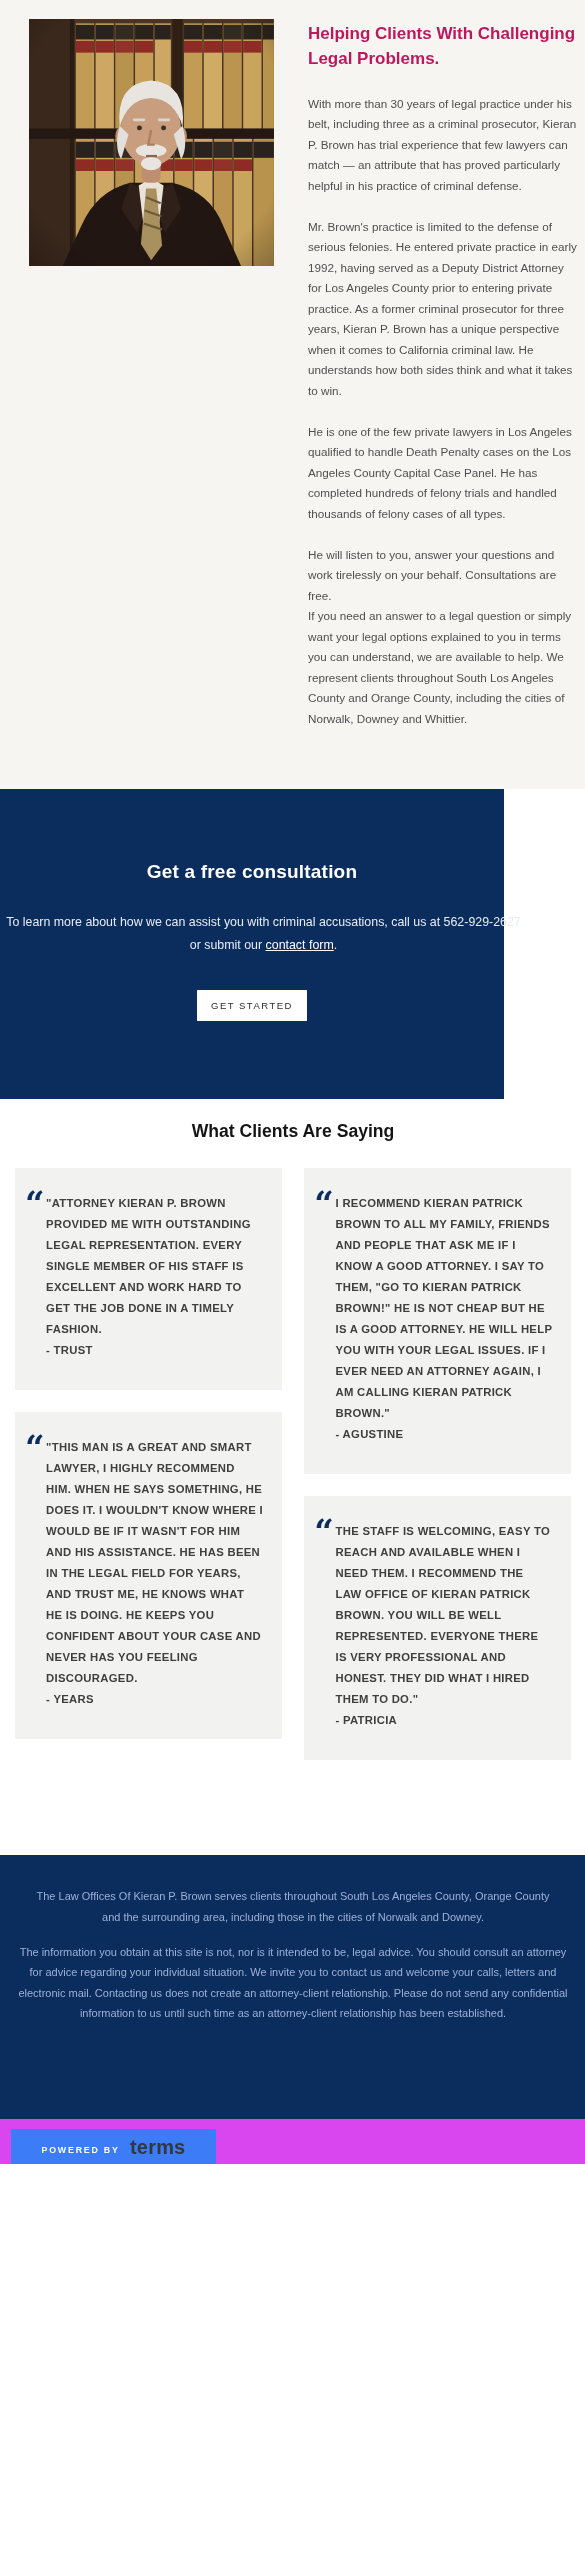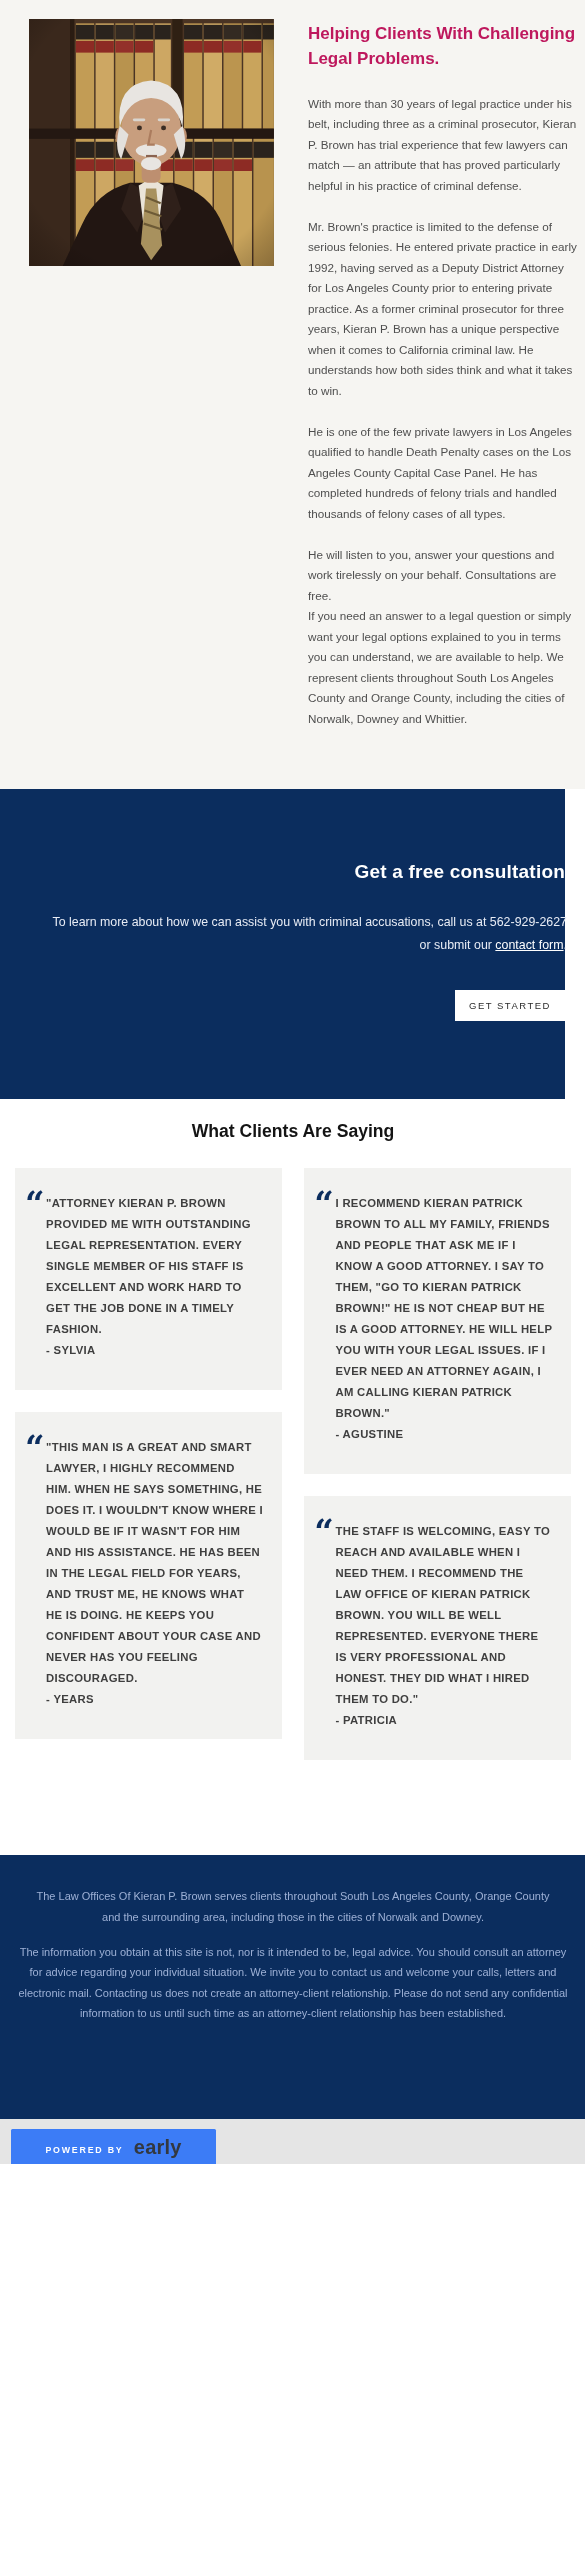--- a/index.html
+++ b/index.html
@@ -43,21 +43,21 @@
   }
 
   
   .about { position:relative; width:586px; min-height:789px; background:#f6f5f2; }
   .portrait { position:absolute; left:28.6px; top:19px; width:245px; height:247px; overflow:hidden; }
   .about-text { position:absolute; left:308px; top:20.5px; width:269px; }
   .about-text h2 { font-size:17px; line-height:1.5; color:#be185d; font-weight:bold; margin-bottom:22px; }
   .about-text p { font-size:11.7px; line-height:20.5px; color:#4f4f4f; margin-bottom:20.5px; white-space:pre-line; }
 
   
-  .consult { width:565px; height:310px; background:#0b2d5e; text-align:right; padding-top:72px;padding-left:40px; }
+  .consult { width:504px; height:310px; background:#0b2d5e; text-align:center; padding-top:72px; }
   .consult h2 { color:#ffffff; font-size:19px; font-weight:bold; letter-spacing:0.2px; }
   .consult-body { width:527px; margin:28px auto 0; color:#e8ecf5; font-size:12.4px; line-height:23.4px; }
   .consult-body a { color:#ffffff; text-decoration:underline; cursor:pointer; }
   .btn-white {
     display:inline-flex; align-items:center; justify-content:center; margin-top:32px;
     width:110px; height:31.5px; background:#ffffff; color:#2b2b2b;
     font-size:9.5px; letter-spacing:1.5px; text-decoration:none; cursor:pointer;
   }
 
   
@@ -73,21 +73,21 @@
   .t-text, .t-author { font-size:11.3px; font-weight:bold; letter-spacing:0.3px; line-height:21px; color:#3f3f3f; }
   .t-text { white-space:pre-line; }
 
   
   .footer { width:586px; height:264px; background:#0b2d5e; text-align:center; padding-top:31px; }
   .footer p { color:#9db0d5; font-size:11px; line-height:20.5px; margin:0 auto 14.6px; }
   .footer .fp1 { width:513px; }
   .footer .fp2 { width:559px; }
 
   
-  .powered { position:relative; width:586px; height:45px; background:#e5e5e5; overflow:hidden;padding-left:36px; }
+  .powered { position:relative; width:586px; height:45px; background:#d946ef; overflow:hidden;padding-left:36px; }
   .weebly-badge {
     position:absolute; left:11px; top:9.5px; width:205px; height:41px;
     background:#3c7cf6; border-radius:1.5px; display:flex; align-items:center; justify-content:center;
     gap:10.3px; text-decoration:none; cursor:pointer;
   }
   .pb-label { color:#ffffff; font-size:8.8px; font-weight:bold; letter-spacing:1.8px; padding-top:1.5px; }
   .wb-brand { color:#33383f; font-size:20px; font-weight:bold; letter-spacing:0.2px; line-height:1; padding-bottom:4.4px; }
 </style>
 </head>
 <body>
@@ -214,21 +214,21 @@
     <a class="btn-white">GET STARTED</a>
   </section>
 
   <section class="testimonials">
     <h2>What Clients Are Saying</h2>
     <div class="t-cols">
       <div class="t-col">
         <div class="card">
           <span class="quote-glyph">“</span>
           <div class="t-text">"ATTORNEY KIERAN P. BROWN PROVIDED ME WITH OUTSTANDING LEGAL REPRESENTATION. EVERY SINGLE MEMBER OF HIS STAFF IS EXCELLENT AND WORK HARD TO GET THE JOB DONE IN A TIMELY FASHION.</div>
-          <div class="t-author">- SYLVIA</div>
+          <div class="t-author">- TRUST</div>
         </div>
         <div class="card">
           <span class="quote-glyph">“</span>
           <div class="t-text">"THIS MAN IS A GREAT AND SMART LAWYER, I HIGHLY RECOMMEND HIM. WHEN HE SAYS SOMETHING, HE DOES IT. I WOULDN'T KNOW WHERE I WOULD BE IF IT WASN'T FOR HIM AND HIS ASSISTANCE. HE HAS BEEN IN THE LEGAL FIELD FOR YEARS, AND TRUST ME, HE KNOWS WHAT HE IS DOING. HE KEEPS YOU CONFIDENT ABOUT YOUR CASE AND NEVER HAS YOU FEELING DISCOURAGED.</div>
           <div class="t-author">- YEARS</div>
         </div>
       </div>
       <div class="t-col">
         <div class="card">
           <span class="quote-glyph">“</span>
@@ -245,18 +245,18 @@
   </section>
 
   <footer class="footer">
     <p class="fp1">The Law Offices Of Kieran P. Brown serves clients throughout South Los Angeles County, Orange County and the surrounding area, including those in the cities of Norwalk and Downey.</p>
     <p class="fp2">The information you obtain at this site is not, nor is it intended to be, legal advice. You should consult an attorney for advice regarding your individual situation. We invite you to contact us and welcome your calls, letters and electronic mail. Contacting us does not create an attorney-client relationship. Please do not send any confidential information to us until such time as an attorney-client relationship has been established.</p>
   </footer>
 
   <div class="powered">
     <a class="weebly-badge">
       <span class="pb-label">POWERED BY</span>
-      <span class="wb-brand">early</span>
+      <span class="wb-brand">terms</span>
     </a>
   </div>
 
 </div>
 
 
 </body></html>

